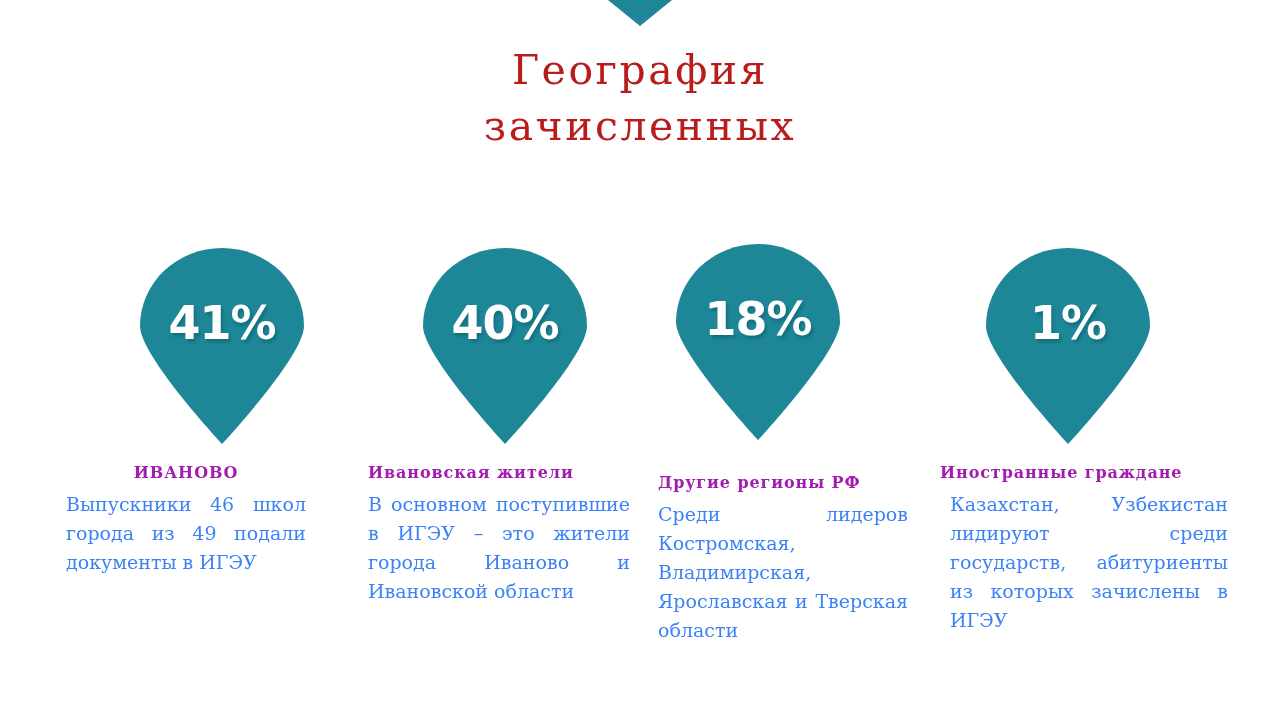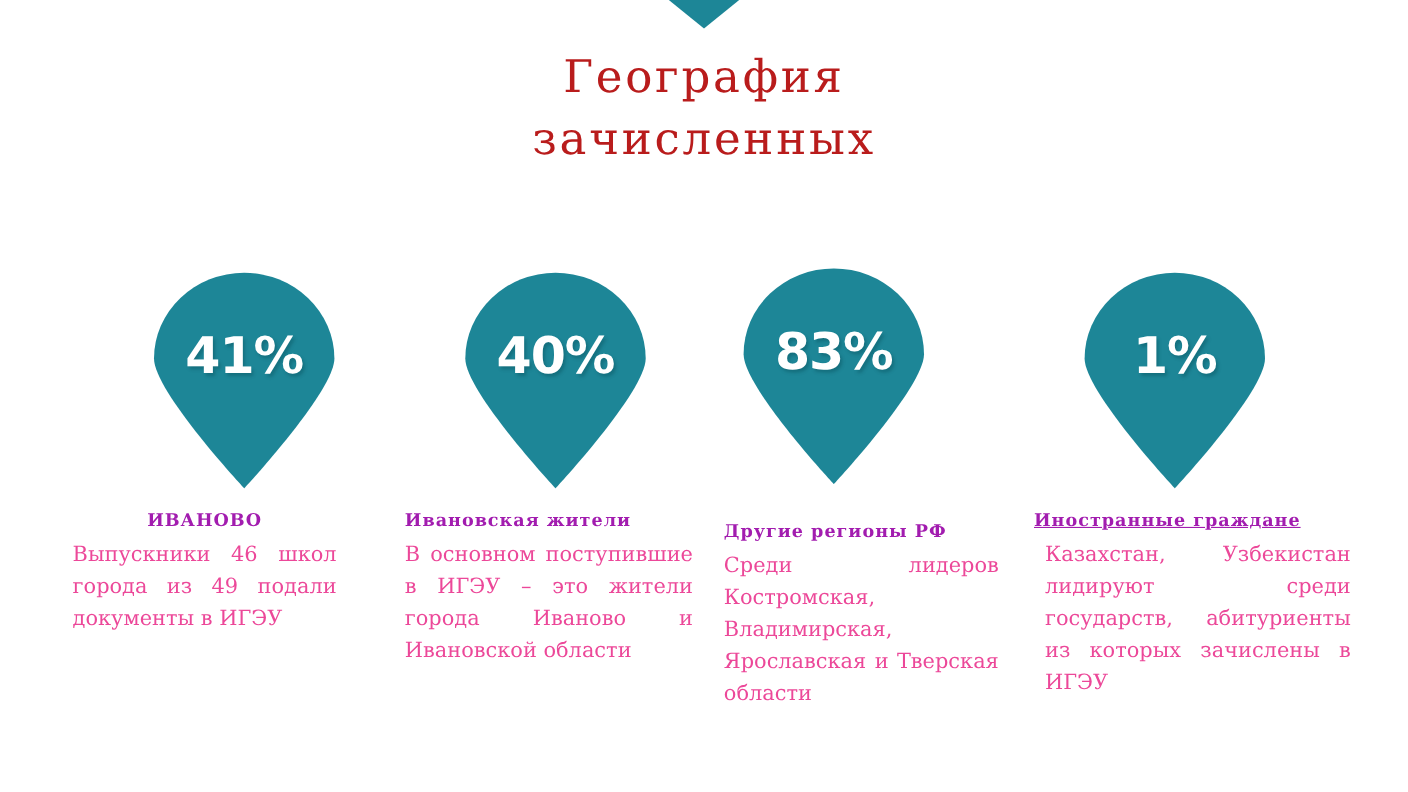--- a/index.html
+++ b/index.html
@@ -97,21 +97,21 @@
   .col-head {
     color: #a21caf;
     font-family: "DejaVu Serif", "Liberation Serif", serif;
     font-weight: bold;
     font-size: 16px;
     line-height: 22px;
     letter-spacing: 0.9px;
     white-space: nowrap;
   }
   .col-body {
-    color: #ec4899;
+    color: #3b82f6;
     font-family: "DejaVu Serif", "Liberation Serif", serif;
     font-weight: 400;
     font-size: 19px;
     line-height: 29px;
     text-align: justify;
     margin-top: 6px;
     white-space: pre-line;
   }
 
   
@@ -121,21 +121,21 @@
   
   .col-2 { left: 368px; width: 262px; }
   .col-2 .col-head { text-align: left; }
 
   
   .col-3 { left: 658px; width: 250px; margin-top: 10px; }
   .col-3 .col-head { text-align: left; }
 
   
   .col-4 { left: 940px; width: 288px; }
-  .col-4 .col-head { text-align: left; text-decoration: underline; }
+  .col-4 .col-head { text-align: left; }
   .col-4 .col-body { padding-left: 10px; width: 278px; }
 </style>
 </head>
 <body>
 
 <div class="top-triangle"></div>
 
 <div class="slide-title">География
 зачисленных</div>
 
@@ -152,21 +152,21 @@
     <svg viewBox="0 0 164 196">
       <path d="M82 196 C82 196 164 108 164 78 A82 78 0 0 0 0 78 C0 108 82 196 82 196 Z" fill="#1d8697"></path>
     </svg>
     <div class="pin-value">40%</div>
   </div>
 
   <div class="pin pin-3">
     <svg viewBox="0 0 164 196">
       <path d="M82 196 C82 196 164 108 164 78 A82 78 0 0 0 0 78 C0 108 82 196 82 196 Z" fill="#1d8697"></path>
     </svg>
-    <div class="pin-value">83%</div>
+    <div class="pin-value">18%</div>
   </div>
 
   <div class="pin pin-4">
     <svg viewBox="0 0 164 196">
       <path d="M82 196 C82 196 164 108 164 78 A82 78 0 0 0 0 78 C0 108 82 196 82 196 Z" fill="#1d8697"></path>
     </svg>
     <div class="pin-value">1%</div>
   </div>
 
 </div>

